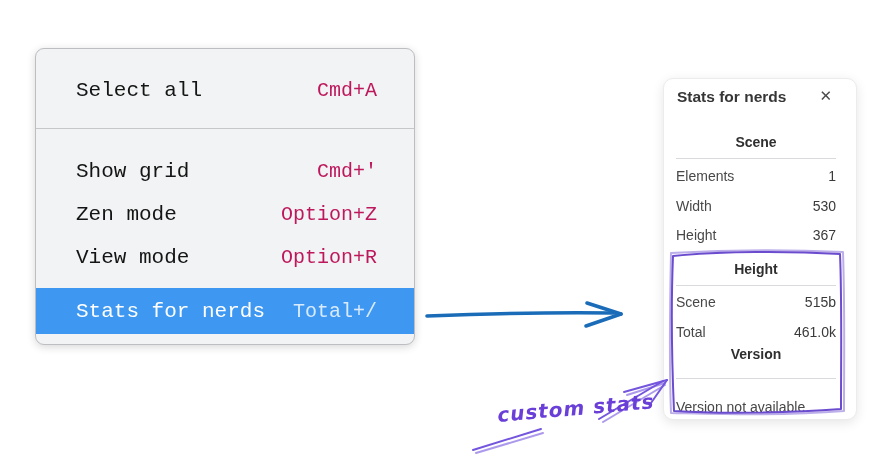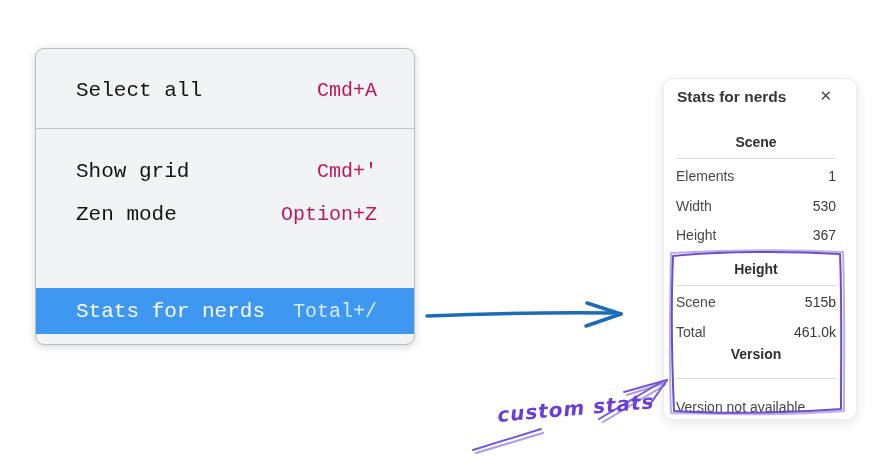--- a/index.html
+++ b/index.html
@@ -80,20 +80,24 @@
     </div>
     <div class="menu-divider"></div>
     <div class="menu-row" style="top:144px">
       <span>Zen mode</span>
       <span class="shortcut">Option+Z</span>
     </div>
     <div class="menu-row" style="top:101px">
       <span>Show grid</span>
       <span class="shortcut">Cmd+'</span>
     </div>
+    <div class="menu-row" style="top:187px">
+      <span>View mode</span>
+      <span class="shortcut">Option+R</span>
+    </div>
     <div class="menu-row selected" style="top:239px">
       <span>Stats for nerds</span>
       <span class="shortcut">Total+/</span>
     </div>
   </div>
 
   <div class="panel">
     <div class="title">Stats for nerds</div>
     <div class="close">✕</div>
 

